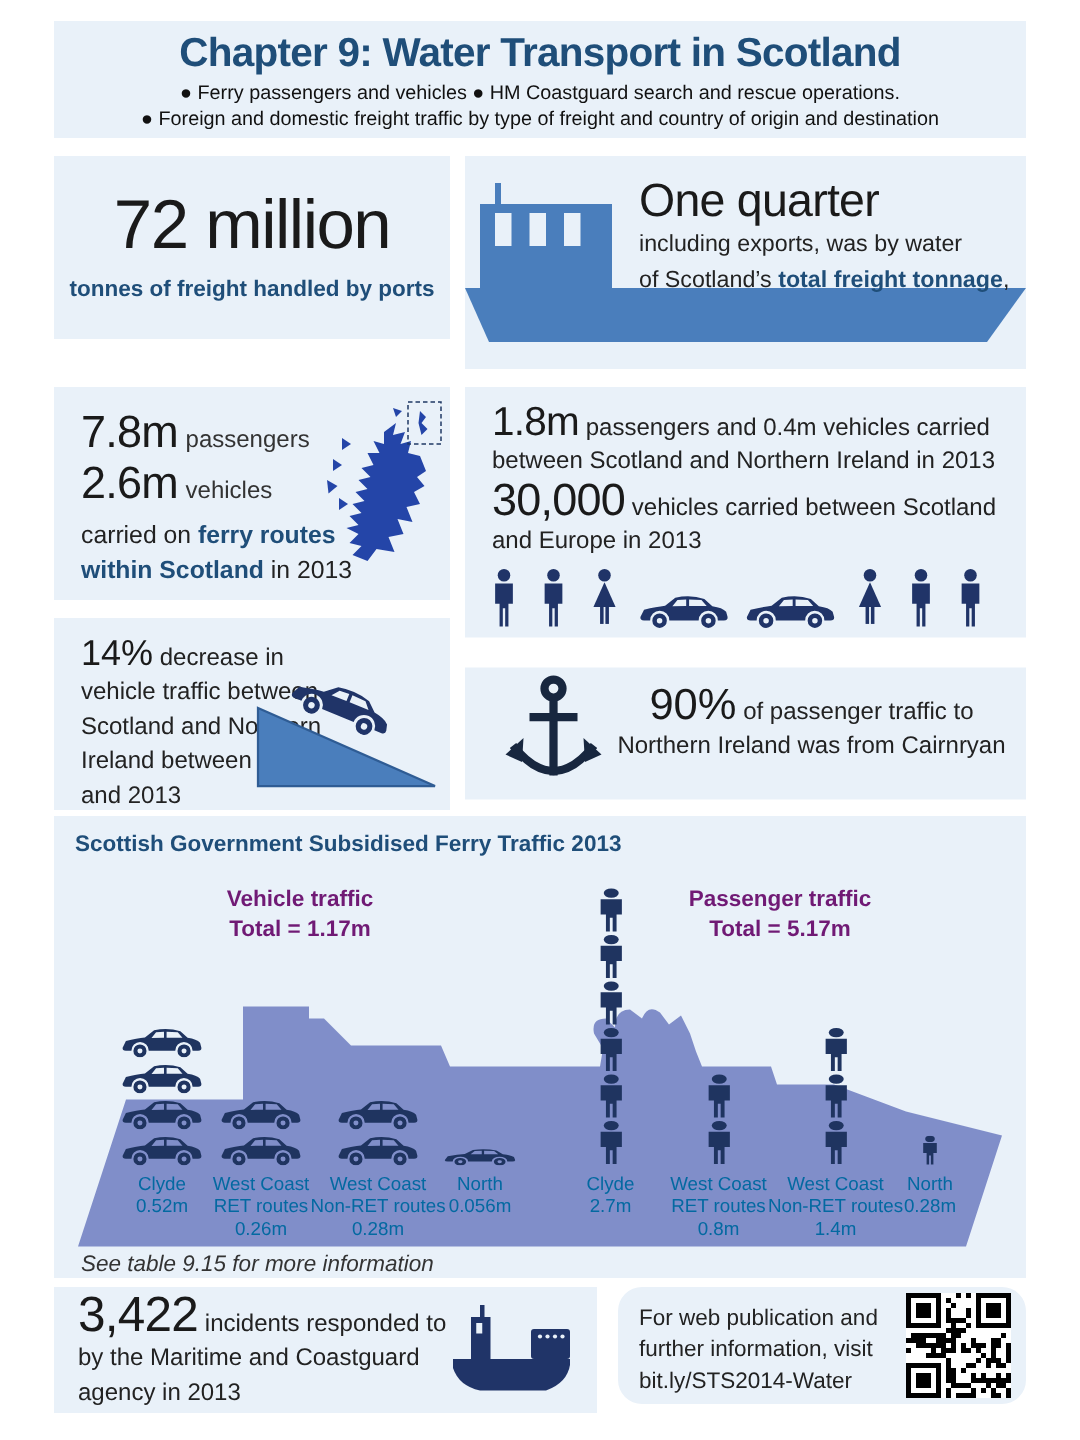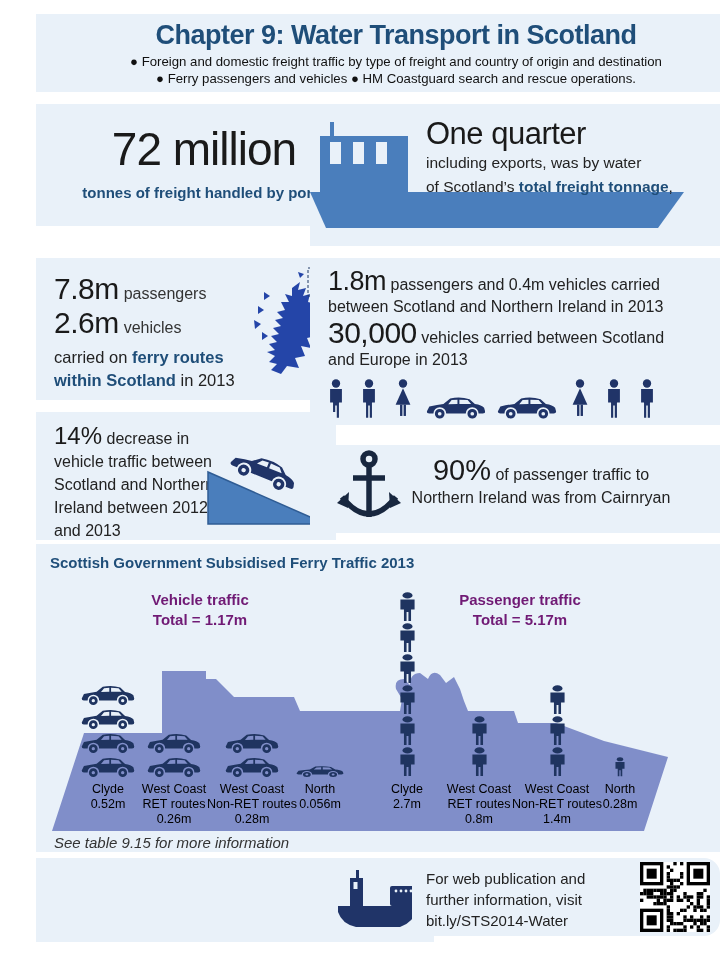--- a/index.html
+++ b/index.html
@@ -1,18 +1,18 @@
 <!DOCTYPE html>
 <html><head>
 <meta charset="utf-8">
 <style>
   html,body{margin:0;padding:0;background:#fff;}
   body{font-family:"Liberation Sans","DejaVu Sans",sans-serif;color:#333;}
   .page{position:relative;width:720px;height:960px;background:#fff;overflow:hidden;}
-  .card{position:absolute;background:#E9F1F9;padding-left:36px;}
+  .card{position:absolute;background:#E9F1F9;}
   .blueb{color:#1F4E79;font-weight:bold;}
 
   
   .hdr{left:36px;top:14px;width:648px;height:78px;text-align:center;}
   .hdr h1{margin:6px 0 2px;font-size:27px;color:#1F4E79;letter-spacing:-0.5px;}
   .hdr .bl{font-size:13.2px;color:#111;line-height:17px;}
 
   
   .a1{left:36px;top:104px;width:264px;height:122px;text-align:center;}
   .a1 .big{font-size:46px;color:#1a1a1a;margin-top:18px;letter-spacing:-1px;}
@@ -47,21 +47,21 @@
   .c2 .txt{position:absolute;left:100px;top:14px;width:262px;font-size:16px;line-height:23px;color:#222;text-align:center;}
   .c2 .v{font-size:29px;color:#1a1a1a;}
   .anch{position:absolute;left:26px;top:4px;}
 
   
   .fs{left:36px;top:544px;width:648px;height:308px;}
   .fs .title{position:absolute;left:14px;top:10px;font-size:15px;}
   .colhdr{position:absolute;top:46px;width:200px;text-align:center;font-size:15px;font-weight:bold;color:#701a75;line-height:20px;}
   .ferrysvg{position:absolute;left:8px;top:105px;}
   .icn{position:absolute;}
-  .collab{position:absolute;width:120px;text-align:center;font-size:12.5px;line-height:15px;color:#000000;}
+  .collab{position:absolute;width:120px;text-align:center;font-size:12.5px;line-height:15px;color:#0369a1;}
   .fnote{position:absolute;left:18px;top:290px;font-size:15px;font-style:italic;color:#333;}
 
   
   .d1{left:36px;top:858px;width:362px;height:84px;}
   .d1 .txt{position:absolute;left:16px;top:6px;width:258px;font-size:16px;line-height:23px;color:#222;}
   .d1 .v{font-size:33px;letter-spacing:-0.5px;color:#1a1a1a;}
   .cargoship{position:absolute;right:14px;top:12px;}
   .d2{left:412px;top:858px;width:272px;height:78px;border-radius:16px;}
   .d2 .txt{position:absolute;left:14px;top:10px;width:162px;font-size:15px;line-height:21px;color:#222;}
   .qr{position:absolute;right:10px;top:4px;}
@@ -87,22 +87,22 @@
       <rect x="9.6" y="29.5" width="2.7" height="13"></rect>
       <rect x="13.7" y="29.5" width="2.7" height="13"></rect>
     </symbol>
   </defs>
 </svg>
 
 <div class="page">
 
   <div class="card hdr">
     <h1>Chapter 9: Water Transport in Scotland</h1>
+    <div class="bl">● Ferry passengers and vehicles ● HM Coastguard search and rescue operations.</div>
     <div class="bl">● Foreign and domestic freight traffic by type of freight and country of origin and destination</div>
-    <div class="bl">● Ferry passengers and vehicles ● HM Coastguard search and rescue operations.</div>
   </div>
 
   <div class="card a1">
     <div class="big">72 million</div>
     <div class="b1 blueb">tonnes of freight handled by ports</div>
     <div class="b2">in 2013 in Scotland</div>
   </div>
 
   <div class="card a2">
     <svg class="shipA" width="374" height="132" viewBox="0 0 374 132">
@@ -312,20 +312,21 @@
       <svg class="icn" style="left:576px;top:213px" width="16" height="20" viewBox="0 0 24 46" preserveAspectRatio="none">
         <use href="#sym-person" fill="#1F3460"></use>
       </svg>
       <div class="collab" style="left:524px;top:238px">
         <div>North</div>
         <div>0.28m</div>
       </div>
     </div>
 
   <div class="card d1">
+    <div class="txt"><span class="v">3,422</span> <span>incidents responded to by the Maritime and Coastguard agency in 2013</span></div>
     <svg class="cargoship" width="86" height="62" viewBox="0 0 86 62">
       <g fill="#203468">
         <rect x="22" y="0" width="3" height="10"></rect>
         <rect x="16" y="8" width="13" height="30"></rect>
         <rect x="56" y="16" width="26" height="20" rx="2"></rect>
         <path d="M4 36 L82 36 L82 40 Q80 52 66 57 L22 57 Q8 54 4 42 Z"></path>
       </g>
       <g fill="#E9F1F9">
         <rect x="19.5" y="12" width="4" height="7"></rect>
         <circle cx="62" cy="21" r="1.4"></circle>

